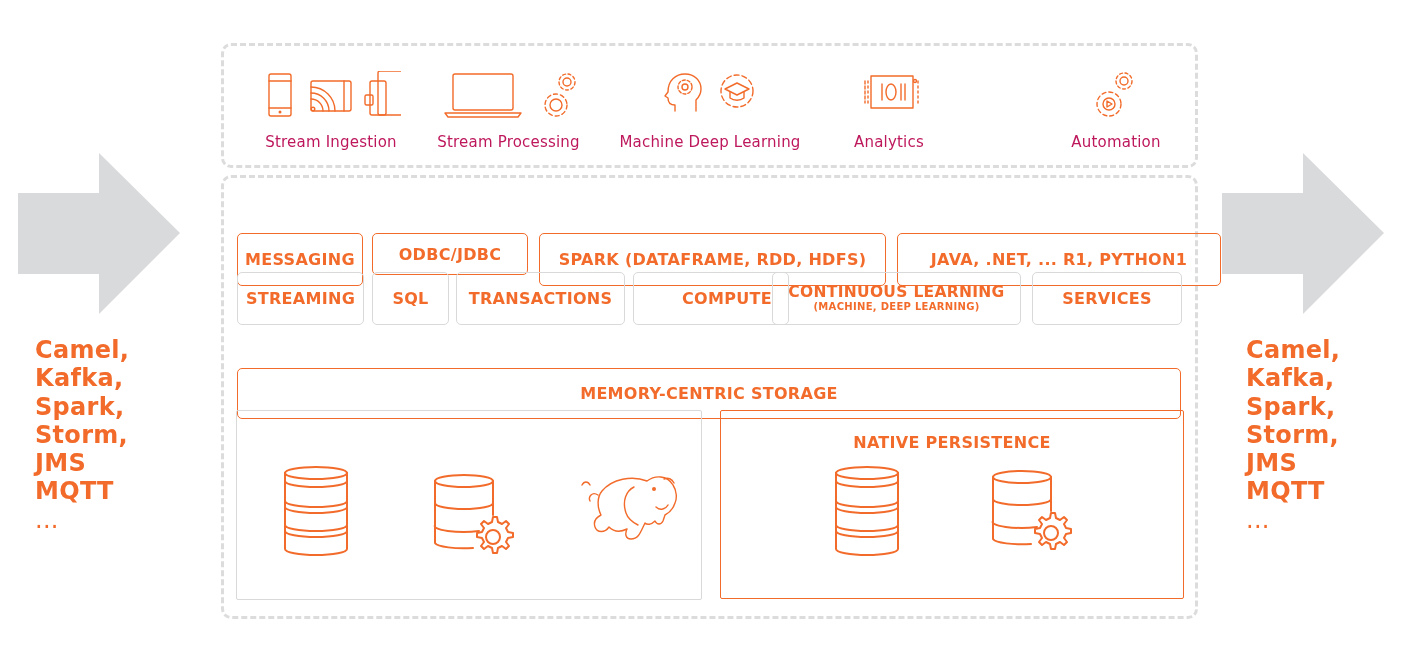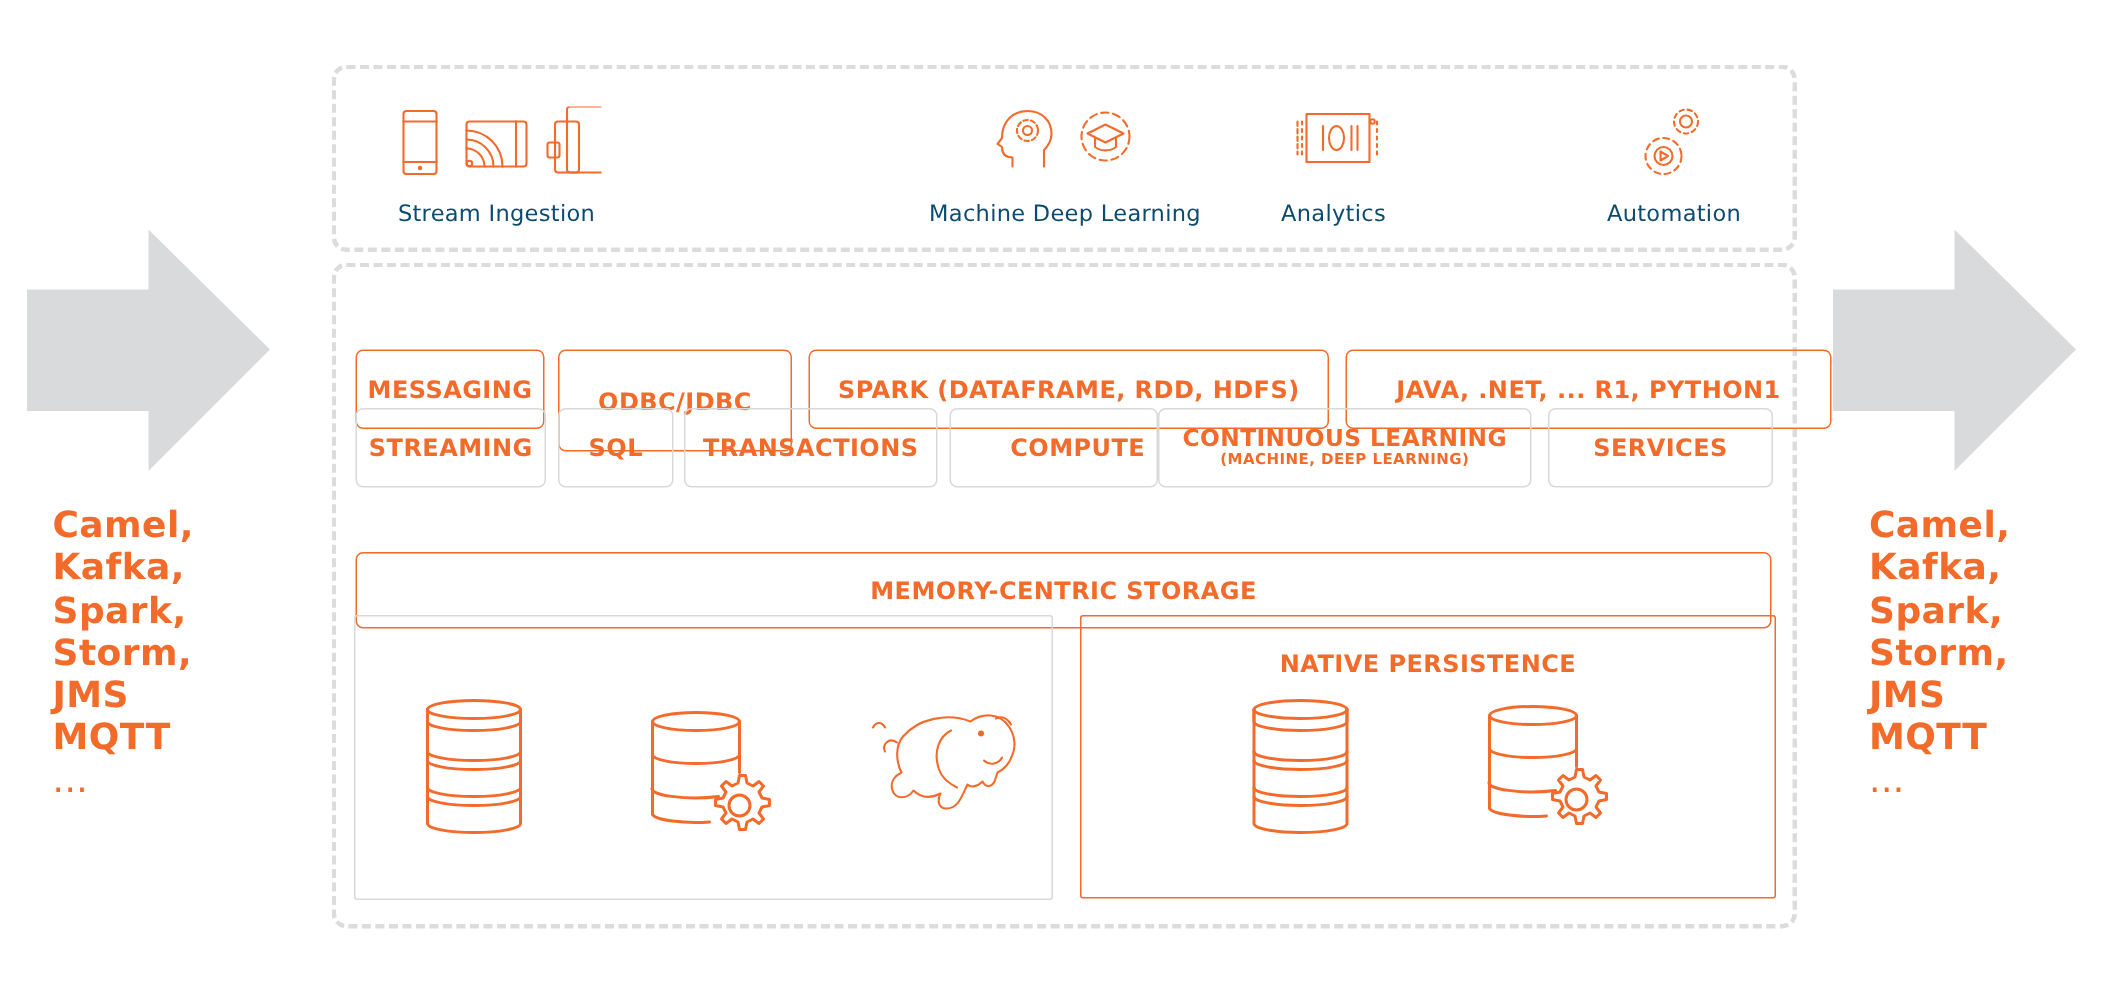--- a/index.html
+++ b/index.html
@@ -1,20 +1,20 @@
 <!DOCTYPE html>
 <html><head>
 <meta charset="utf-8">
 <style>
   html, body { margin:0; padding:0; background:#ffffff; }
   body { width:1404px; height:657px; position:relative; overflow:hidden;
          font-family:"DejaVu Sans", "Liberation Sans", sans-serif; color:#f26b2a; }
   .abs { position:absolute; box-sizing:border-box; }
   .dashed { border:3px dashed #dcdcdc; border-radius:10px; }
-  .cap { font-size:15px; color:#0c4a6e; text-align:center; white-space:nowrap; letter-spacing:0.2px; }
+  .cap { font-size:15px; color:#be185d; text-align:center; white-space:nowrap; letter-spacing:0.2px; }
   .cap-item { position:absolute; top:0; height:130px; }
   .cap-icon { position:absolute; left:50%; transform:translateX(-50%); top:28px; }
   .cap-label { position:absolute; left:0; right:0; top:90px; }
   .box { display:flex; align-items:center; justify-content:center; text-align:center;
          border-radius:5px; font-weight:bold; font-size:16px; letter-spacing:0.3px; color:#f26b2a; }
   .box.orange { border:1.5px solid #f26b2a;margin-top:28px; }
   .box.grey { border:1.5px solid #d9d9d9; }
   .box .two { display:flex; flex-direction:column; line-height:1.0; }
   .box .two .main { font-size:15.5px; }
   .box .two .sub { font-size:10px; margin-top:2px; }
@@ -71,20 +71,31 @@
         <path class="st" d="M60 22 a18 18 0 0 1 18 18"></path>
         <path class="st" d="M60 28 a12 12 0 0 1 12 12"></path>
       <circle class="st" cx="62" cy="38" r="1.8"></circle>
       <rect class="st" x="127" y="0" width="30" height="44" rx="2"></rect>
       <rect class="st" x="119" y="10" width="16" height="34" rx="2"></rect>
       <rect class="st" x="114" y="24" width="8" height="10" rx="1.5"></rect>
     </svg>
     <div class="cap cap-label" style="left:10px;">Stream Ingestion</div>
   </div>
 
+  <div class="cap-item" style="left:210px;width:155px;">
+    <svg class="cap-icon" width="140" height="50" viewBox="0 0 140 50">
+      <rect class="st" x="14" y="3" width="60" height="36" rx="2"></rect>
+      <path class="st" d="M6 42 h76 l-3 4 h-70 z"></path>
+      <circle class="st" cx="117" cy="34" r="6"></circle>
+      <circle class="st" cx="117" cy="34" r="11" stroke-dasharray="4 3"></circle>
+      <circle class="st" cx="128" cy="11" r="4"></circle>
+      <circle class="st" cx="128" cy="11" r="8" stroke-dasharray="3 2.5"></circle>
+    </svg>
+    <div class="cap cap-label">Stream Processing</div>
+  </div>
 
   <div class="cap-item" style="left:394px;width:190px;">
     <svg class="cap-icon" width="130" height="44" viewBox="0 0 130 44">
       <path class="st" d="M30 40 v-6 c-5 0 -7 -3 -7 -7 l-3 -2 3 -4 c0 -12 8 -18 17 -18 c10 0 16 7 16 15 c0 6 -3 9 -5 11 v11"></path>
       <circle class="st" cx="40" cy="16" r="3"></circle>
       <circle class="st" cx="40" cy="16" r="7" stroke-dasharray="3 2"></circle>
       <circle class="st" cx="92" cy="20" r="16" stroke-dasharray="5 3"></circle>
       <path class="st" d="M80 18 l12 -6 l12 6 l-12 6 z"></path>
       <path class="st" d="M85 21 v6 c4 3 10 3 14 0 v-6"></path>
     </svg>
@@ -117,40 +128,40 @@
     </svg>
     <div class="cap cap-label">Automation</div>
   </div>
 </div>
 
 <div class="abs dashed" style="left:221px;top:175px;width:977px;height:444px;"></div>
 
 <div class="abs box orange" style="left:237px;top:205px;width:126px;height:53px;">
     <span>MESSAGING</span>
   </div>
-<div class="abs box orange" style="left:372px;top:205px;width:156px;height:68px;">
+<div class="abs box orange" style="left:372px;top:205px;width:156px;height:42px;">
     <span>ODBC/JDBC</span>
   </div>
 <div class="abs box orange" style="left:539px;top:205px;width:347px;height:53px;">
     <span>SPARK (DATAFRAME, RDD, HDFS)</span>
   </div>
 <div class="abs box orange" style="left:897px;top:205px;width:324px;height:53px;">
     <span>JAVA, .NET, ... R1, PYTHON1</span>
   </div>
 
 <div class="abs box grey" style="left:237px;top:272px;width:127px;height:53px;">
     <span>STREAMING</span>
   </div>
 <div class="abs box grey" style="left:372px;top:272px;width:77px;height:53px;">
     <span>SQL</span>
   </div>
 <div class="abs box grey" style="left:456px;top:272px;width:169px;height:53px;">
     <span>TRANSACTIONS</span>
   </div>
-<div class="abs box grey" style="left:633px;top:272px;width:139px;height:53px;padding-left:32px;">
+<div class="abs box grey" style="left:633px;top:272px;width:156px;height:53px;padding-left:32px;">
     <span>COMPUTE</span>
   </div>
 <div class="abs box grey" style="left:772px;top:272px;width:249px;height:53px;">
   <span class="two">
     <span class="main">CONTINUOUS LEARNING</span>
     <span class="sub">(MACHINE, DEEP LEARNING)</span>
   </span>
 </div>
 <div class="abs box grey" style="left:1032px;top:272px;width:150px;height:53px;">
     <span>SERVICES</span>

